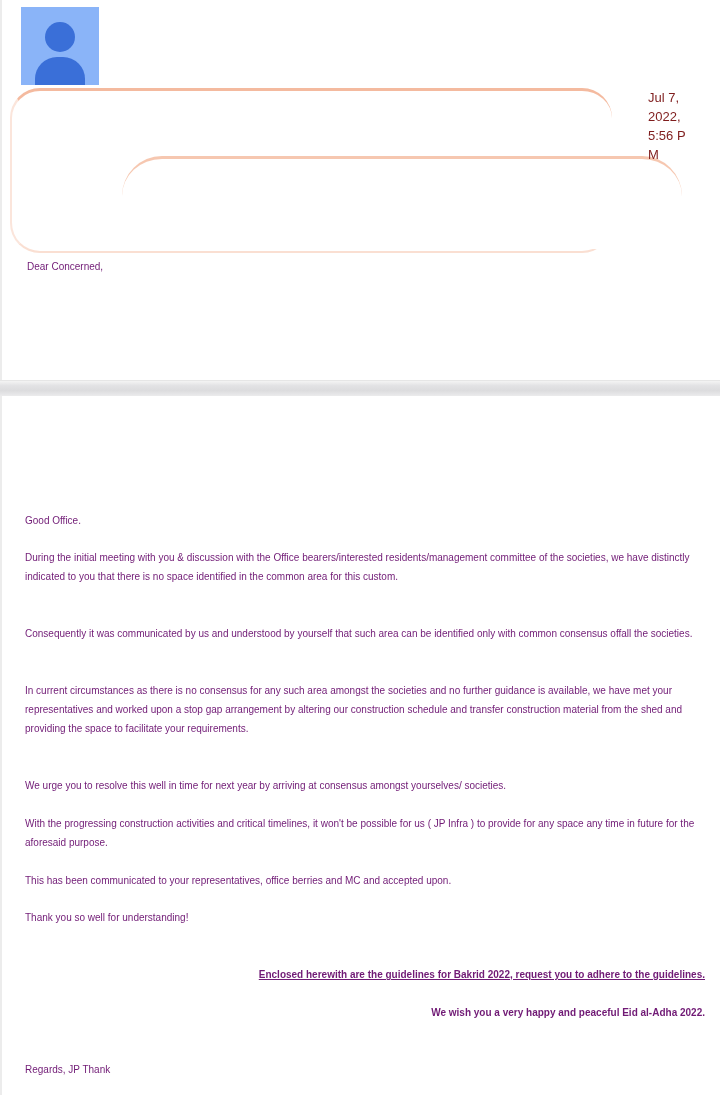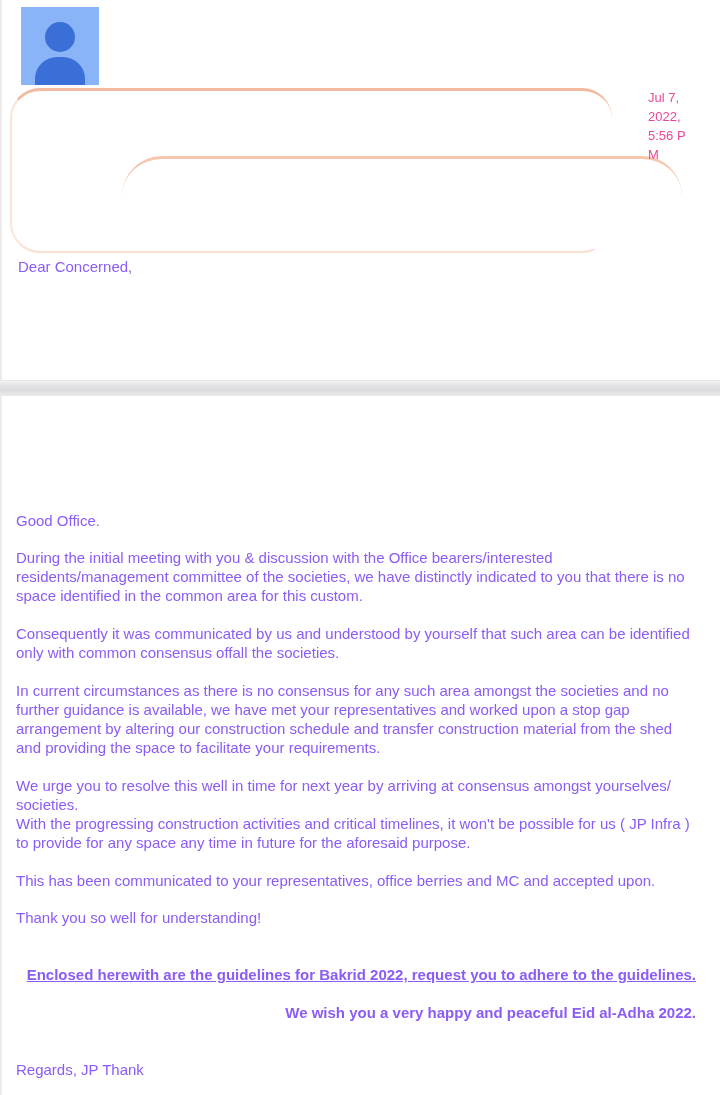--- a/index.html
+++ b/index.html
@@ -36,25 +36,25 @@
     border-bottom: 2px solid rgba(236,130,80,0.25);
     border-left: 2px solid rgba(236,130,80,0.2);
   }
   .redact.r2 {
     left: 120px; top: 156px; width: 560px; height: 90px;
     border-top: 3px solid rgba(236,130,80,0.45);
     border-radius: 40px;
   }
   .date {
     position: absolute; left: 646px; top: 88px; width: 50px;
-    font-size: 13px; line-height: 19px; color: #ec4899;
+    font-size: 13px; line-height: 19px; color: #7f1d1d;
   }
   .text {
-    position: absolute; left: 16px; width: 680px;
-    font-size: 15px; line-height: 19px; color: #8b5cf6;
+    position: absolute; left: 25px; width: 680px;
+    font-size: 10px; line-height: 19px; color: #701a75;
   }
   .bold { font-weight: bold; text-align: right; }
   .ul { text-decoration: underline; }
 </style>
 </head>
 <body>
 
 <div class="card top">
   <div class="avatar">
     <div class="head"></div>

